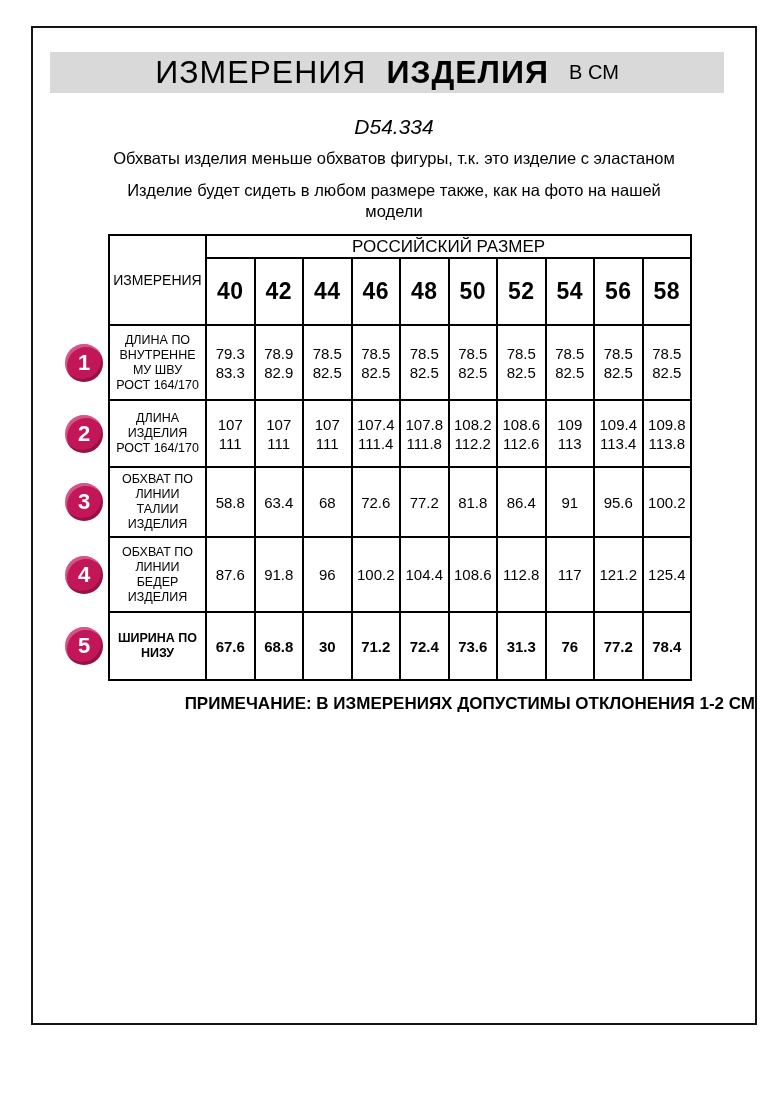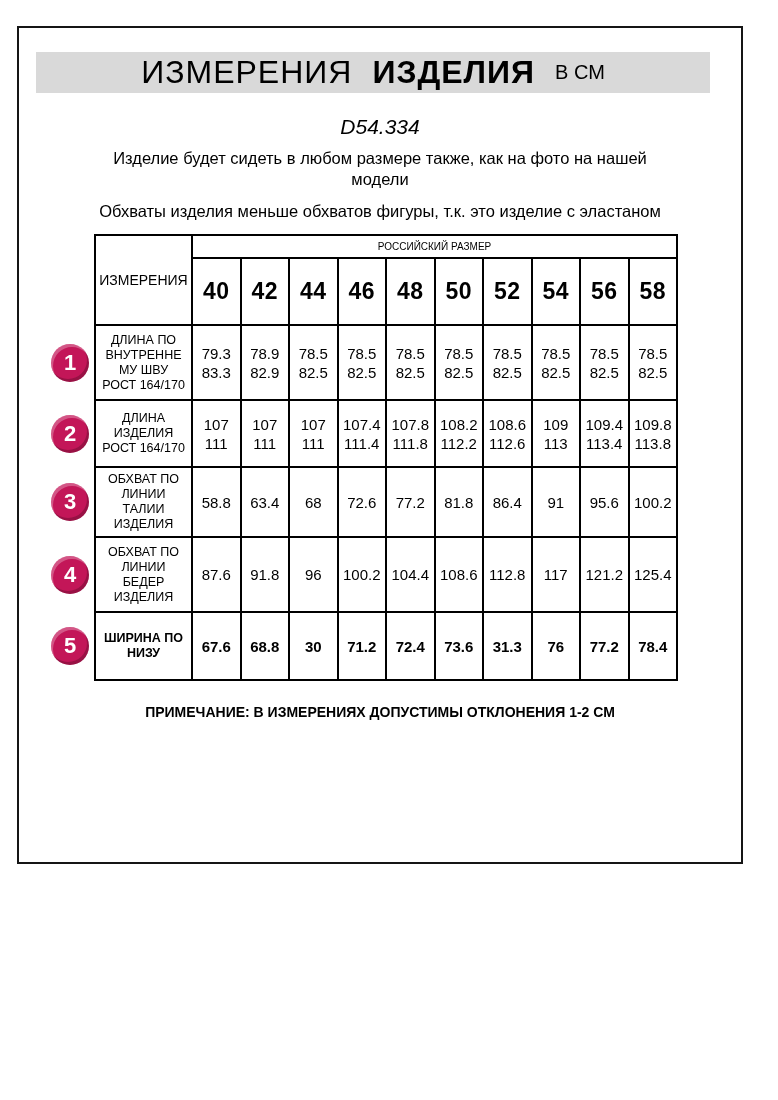--- a/index.html
+++ b/index.html
@@ -1,66 +1,66 @@
 <!DOCTYPE html>
 <html><head>
 <meta charset="utf-8">
 <style>
   * { margin:0; padding:0; box-sizing:border-box; }
   html,body { width:778px; height:1100px; background:#ffffff; overflow:hidden;
               font-family:"Liberation Sans","DejaVu Sans",sans-serif; color:#000; }
-  .frame { position:absolute; left:17px; top:26px; width:726px; height:838px;
+  .frame { position:absolute; left:31px; top:26px; width:726px; height:999px;
            border:2px solid #151515; background:#fff; }
   .titlebar { margin:24px 31px 0 17px; height:41px; background:#d9d9d9;
               display:flex; align-items:center; justify-content:center; }
   .t-main { font-size:32px; font-weight:400; letter-spacing:1px; }
   .t-bold { font-size:32px; font-weight:700; margin-left:20px; letter-spacing:1px; }
   .t-unit { font-size:20px; font-weight:400; margin-left:20px; }
   .code { text-align:center; margin-top:21px; font-size:21px; line-height:26px;font-style:italic; }
   .intro { width:576px; margin:8px auto 0; text-align:center;
            font-size:16.5px; line-height:21px; }
   .intro + .intro { margin-top:11px; }
   .table-zone { position:relative; margin-top:12px; padding-left:75px; }
   table { border-collapse:collapse; table-layout:fixed; width:582px; }
   td { border:2px solid #000; text-align:center; vertical-align:middle; padding:0; }
   td.corner { font-size:14px; }
-  td.group  { height:23px; font-size:10px; }
+  td.group  { height:23px; font-size:17px; }
   thead tr.sizes-row { height:67px; }
   td.size { font-size:23px; font-weight:700; letter-spacing:0.5px; }
   tbody tr:nth-child(1) { height:75px; }
   tbody tr:nth-child(2) { height:67px; }
   tbody tr:nth-child(3) { height:70px; }
   tbody tr:nth-child(4) { height:75px; }
   tbody tr:nth-child(5) { height:68px;font-weight:bold; }
   td.label { font-size:12.5px; line-height:15px; }
   td.val   { font-size:15px;  line-height:19px; }
   .badge { position:absolute; left:32px; top:0; width:38px; height:38px;
            border-radius:50%; background:#c31658; color:#fff;
            font-size:22px; font-weight:700; display:flex;
            align-items:center; justify-content:center;
            box-shadow: inset 2px 3px 0 rgba(255,255,255,0.28),
                        inset -2px -3px 0 rgba(0,0,0,0.22); }
-  .footnote { text-align:center; margin-top:23px; font-size:14px;
+  .footnote { text-align:right; margin-top:14px; font-size:17px;
               font-weight:700; line-height:17px; }
 </style>
 </head>
 <body>
 
 <div class="frame">
 
   <div class="titlebar" style="background: rgb(217, 217, 217);">
     <span class="t-main">ИЗМЕРЕНИЯ</span>
     <span class="t-bold">ИЗДЕЛИЯ</span>
     <span class="t-unit">В СМ</span>
   </div>
 
   <div class="code">D54.334</div>
 
+  <p class="intro">Обхваты изделия меньше обхватов фигуры, т.к. это изделие с эластаном</p>
   <p class="intro">Изделие будет сидеть в любом размере также, как на фото на нашей модели</p>
-  <p class="intro">Обхваты изделия меньше обхватов фигуры, т.к. это изделие с эластаном</p>
 
   <div class="table-zone">
     <table>
         <colgroup>
           <col style="width: 97px;">
           <col style="width: 48.5px;">
           <col style="width: 48.5px;">
           <col style="width: 48.5px;">
           <col style="width: 48.5px;">
           <col style="width: 48.5px;">

